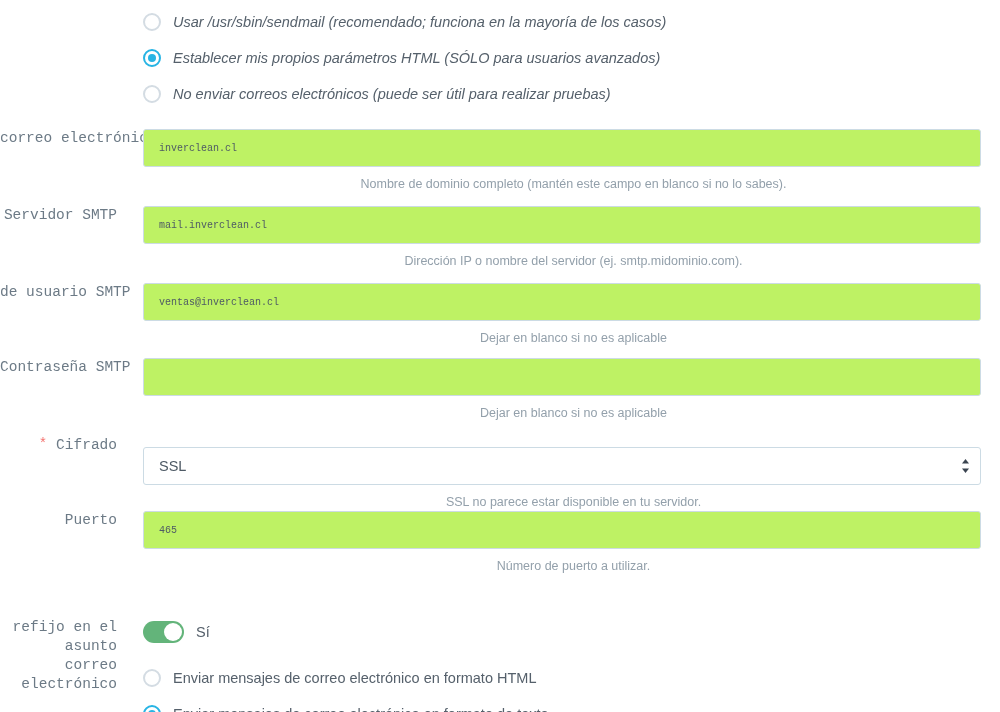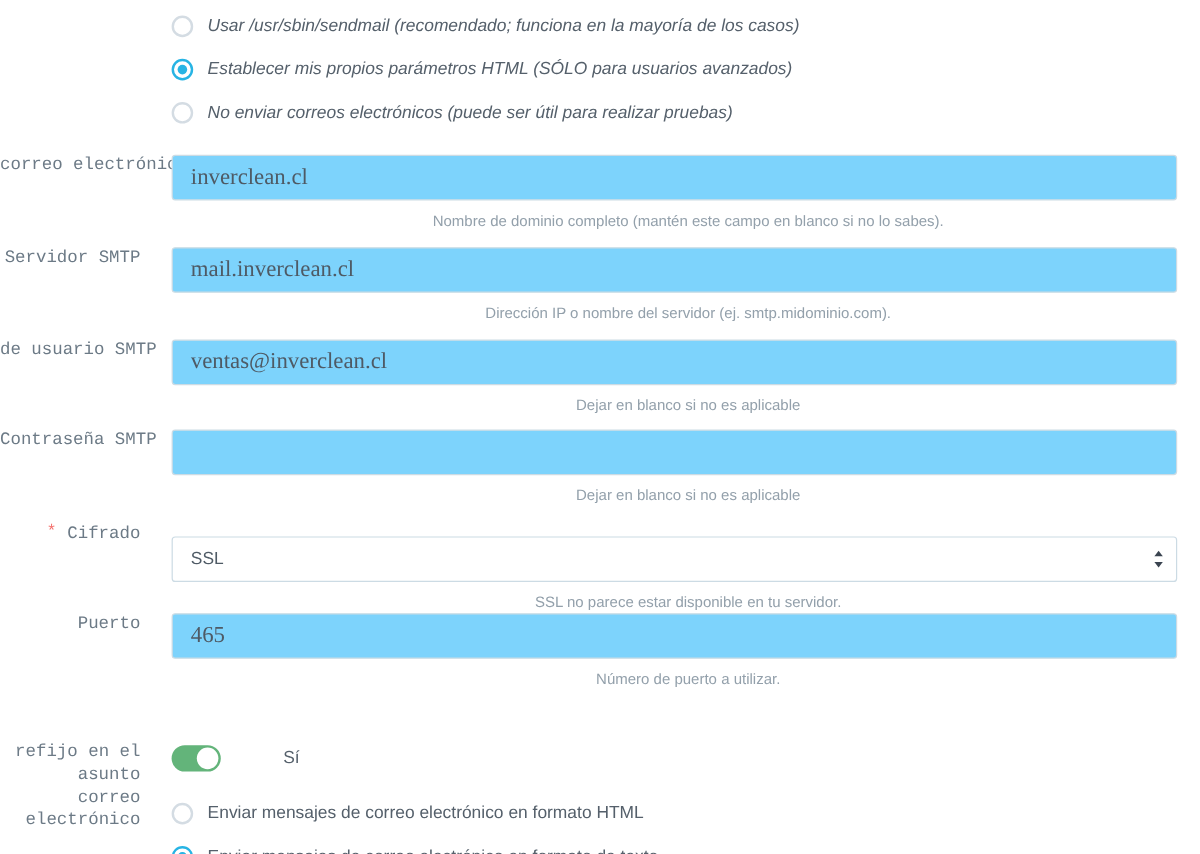--- a/index.html
+++ b/index.html
@@ -89,24 +89,24 @@
   }
 
   
   .field-row { margin-bottom: 0; }
   .input {
     display: block;
     width: 838px;
     height: 38px;
     border: 1px solid #ccdbe4;
     border-radius: 3px;
-    background: #7dd3fc;
+    background: #bef264;
     color: #4e5a65;
-    font-family: Liberation Serif, serif;
-    font-size: 19px;
+    font-family: Liberation Mono, monospace;
+    font-size: 10px;
     line-height: 36px;
     padding: 0 15px;
     outline: none;
   }
   .input::placeholder { color: #b4bec7; }
 
   .helper {
     color: #93a0ab;
     font-size: 12.5px;
     line-height: 16px;
@@ -146,21 +146,20 @@
     height: 16px;
     pointer-events: none;
     color: #3a4450;
   }
 
   
   .switch-row {
     display: flex;
     align-items: center;
     padding-top: 3px;
-    gap: 40px;
   }
   .switch {
     width: 41px;
     height: 22px;
     border-radius: 11px;
     background: #63b47a;
     position: relative;
     flex: 0 0 41px;
     margin-right: 12px;
   }

